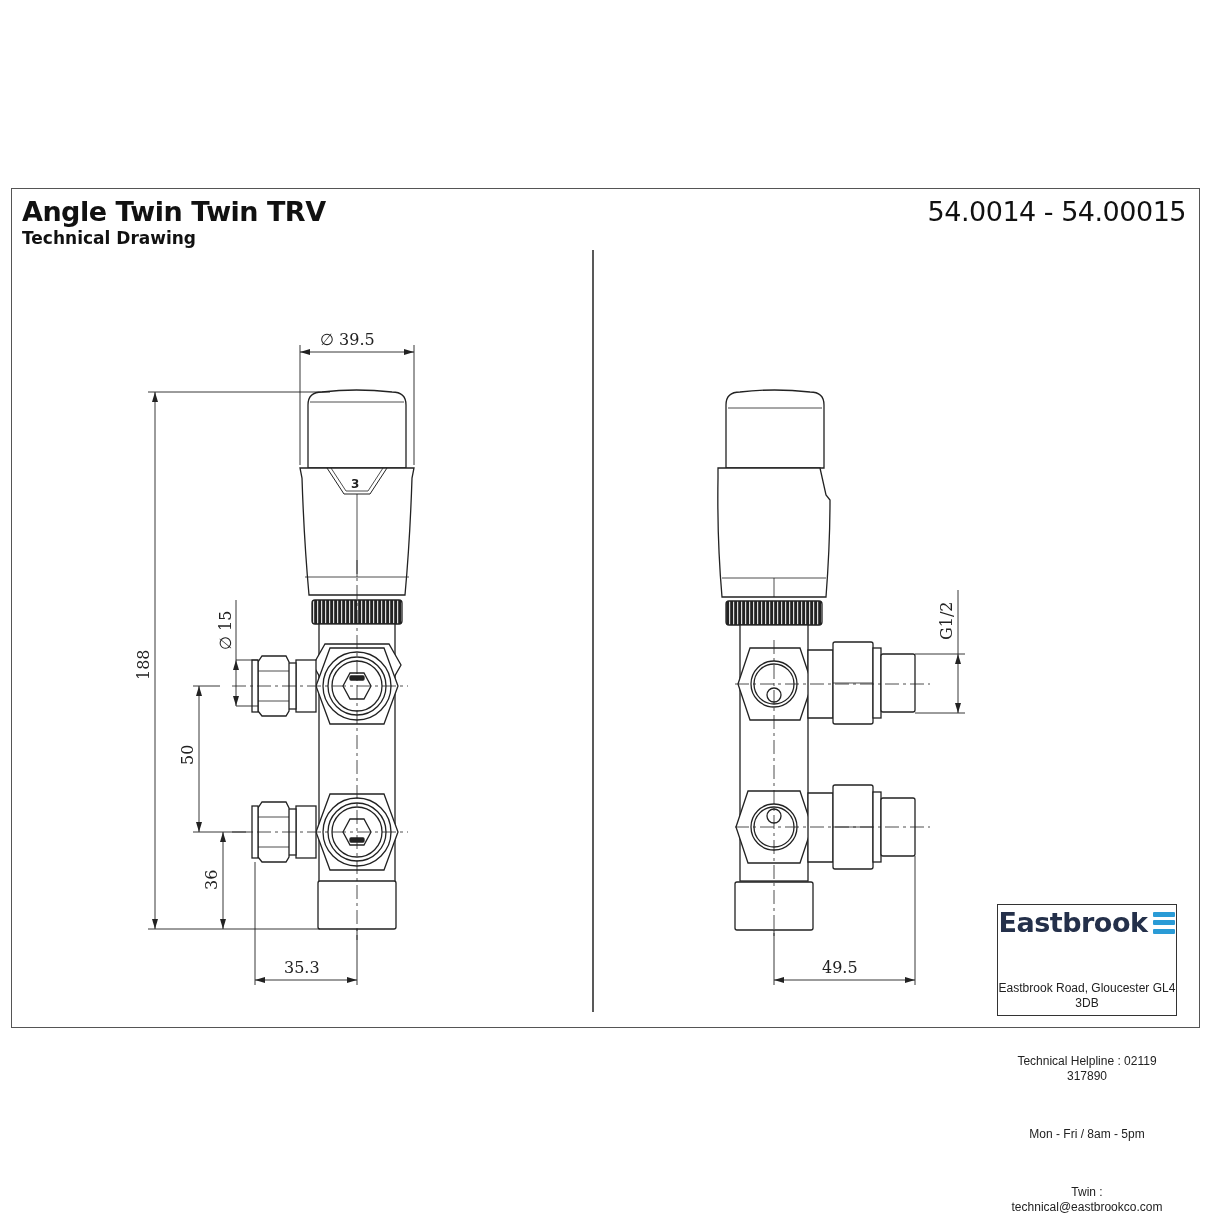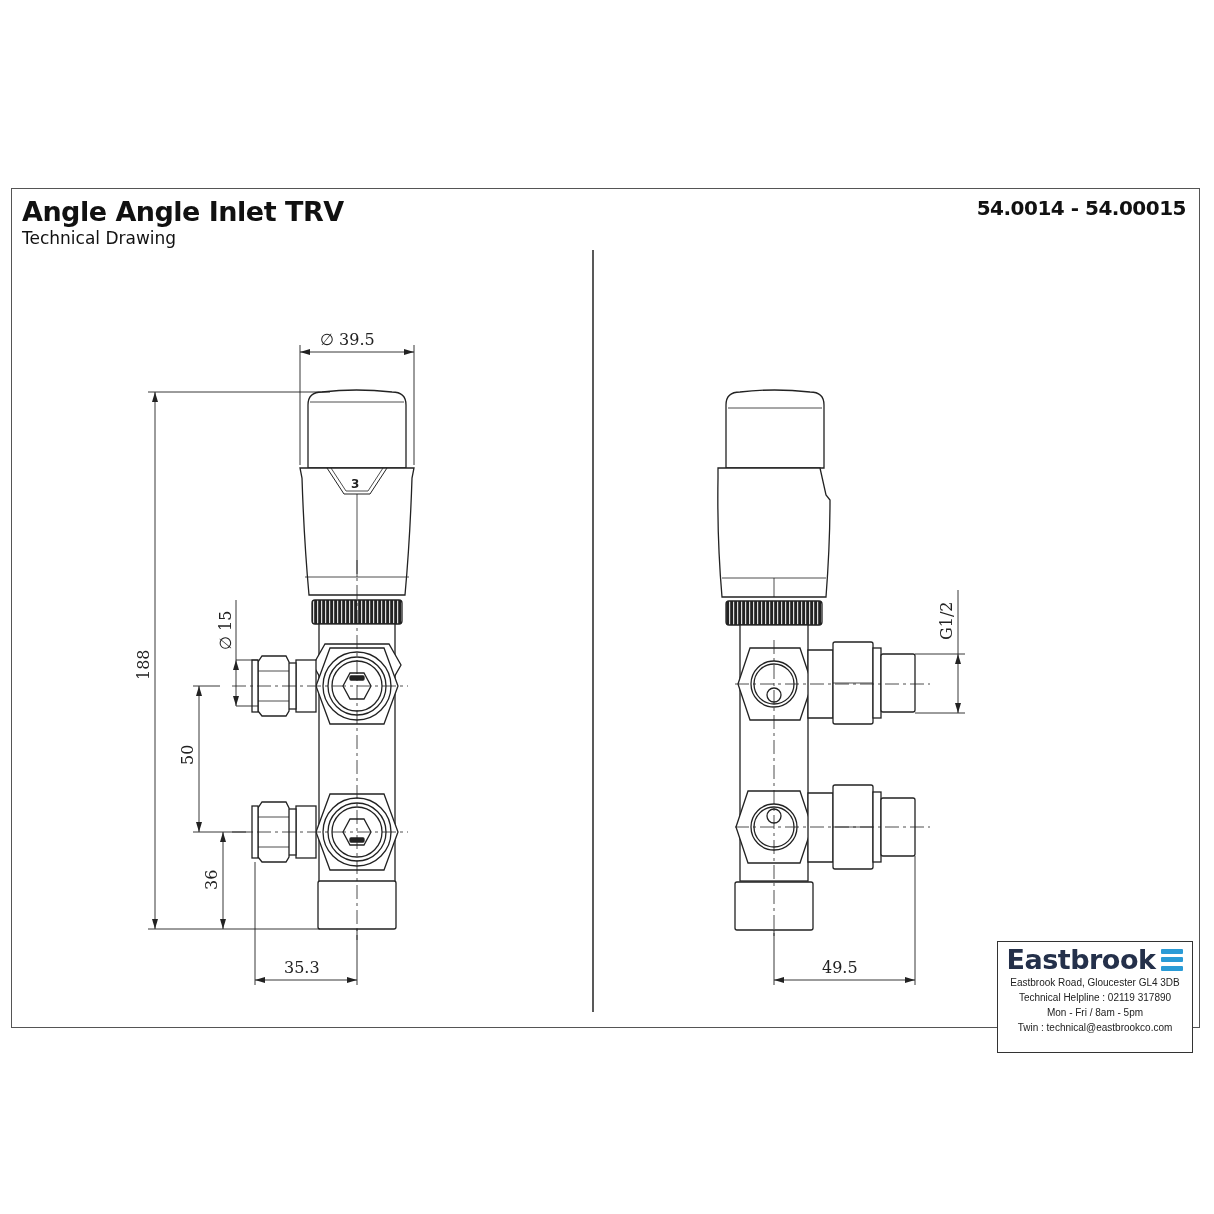--- a/index.html
+++ b/index.html
@@ -1,35 +1,35 @@
 <!DOCTYPE html>
 <html><head>
   <meta charset="utf-8">
   <style>
     html, body { margin: 0; padding: 0; background: #ffffff; }
     body { width: 1214px; height: 1214px; position: relative; overflow: hidden; font-family: "DejaVu Sans", sans-serif; }
     .sheet { position: absolute; left: 11px; top: 188px; width: 1189px; height: 840px; border: 1.5px solid #555; box-sizing: border-box; background: #fff; }
     .title { position: absolute; left: 22px; top: 196px; font-family: "DejaVu Sans", sans-serif; font-weight: bold; font-size: 27px; color: #111; letter-spacing: -0.5px; }
-    .subtitle { position: absolute; left: 22px; top: 228px; font-family: "DejaVu Sans", sans-serif; font-weight: normal; font-size: 17px; color: #111; }
-    .code { position: absolute; right: 28px; top: 196px; font-family: "DejaVu Sans", sans-serif; font-weight: bold; font-size: 20px; color: #111; letter-spacing: -0.5px; }
+    .subtitle { position: absolute; left: 22px; top: 228px; font-family: "DejaVu Sans", sans-serif; font-weight: bold; font-size: 17px; color: #111; }
+    .code { position: absolute; right: 28px; top: 196px; font-family: "DejaVu Sans", sans-serif; font-weight: normal; font-size: 27px; color: #111; letter-spacing: -0.5px; }
     svg.drawing { position: absolute; left: 0; top: 0; }
     .dim { font-family: "DejaVu Serif", serif; font-size: 16px; fill: #222; }
-    .infobox { position: absolute; left: 997px; top: 941px; width: 196px; height: 112px; border: 1.5px solid #333; box-sizing: border-box; background: #fff; text-align: center; }
+    .infobox { position: absolute; left: 997px; top: 904px; width: 180px; height: 112px; border: 1.5px solid #333; box-sizing: border-box; background: #fff; text-align: center; }
     .brand { display: flex; align-items: center; justify-content: center; margin-top: 2px; }
     .brand-name { font-family: "DejaVu Sans", sans-serif; font-weight: bold; font-size: 27px; color: #24304a; letter-spacing: -0.5px; }
     .brand-icon { margin-left: 6px; width: 22px; height: 22px; display: flex; flex-direction: column; justify-content: space-between; }
     .brand-icon span { display: block; height: 5px; background: #2a9bd6; border-radius: 1px; }
-    .info-line { font-family: "Liberation Sans", sans-serif; font-size: 10px; color: #222; line-height: 15px; }
+    .info-line { font-family: "Liberation Sans", sans-serif; font-size: 12px; color: #222; line-height: 15px; margin-top: 43px; }
   </style>
 </head>
 <body>
 
 <div class="sheet"></div>
 
-<div class="title">Angle Angle Inlet TRV</div>
+<div class="title">Angle Twin Twin TRV</div>
 <div class="subtitle">Technical Drawing</div>
 <div class="code">54.0014 - 54.00015</div>
 
 <svg class="drawing" width="1214" height="1214" viewBox="0 0 1214 1214">
   <defs>
     <marker id="arr" markerWidth="10" markerHeight="6" refX="10" refY="3" orient="auto-start-reverse" markerUnits="userSpaceOnUse">
       <path d="M0,0 L10,3 L0,6 Z" fill="#222"></path>
     </marker>
     <pattern id="knurl" width="4" height="20" patternUnits="userSpaceOnUse">
       <rect width="4" height="20" fill="#222"></rect>

